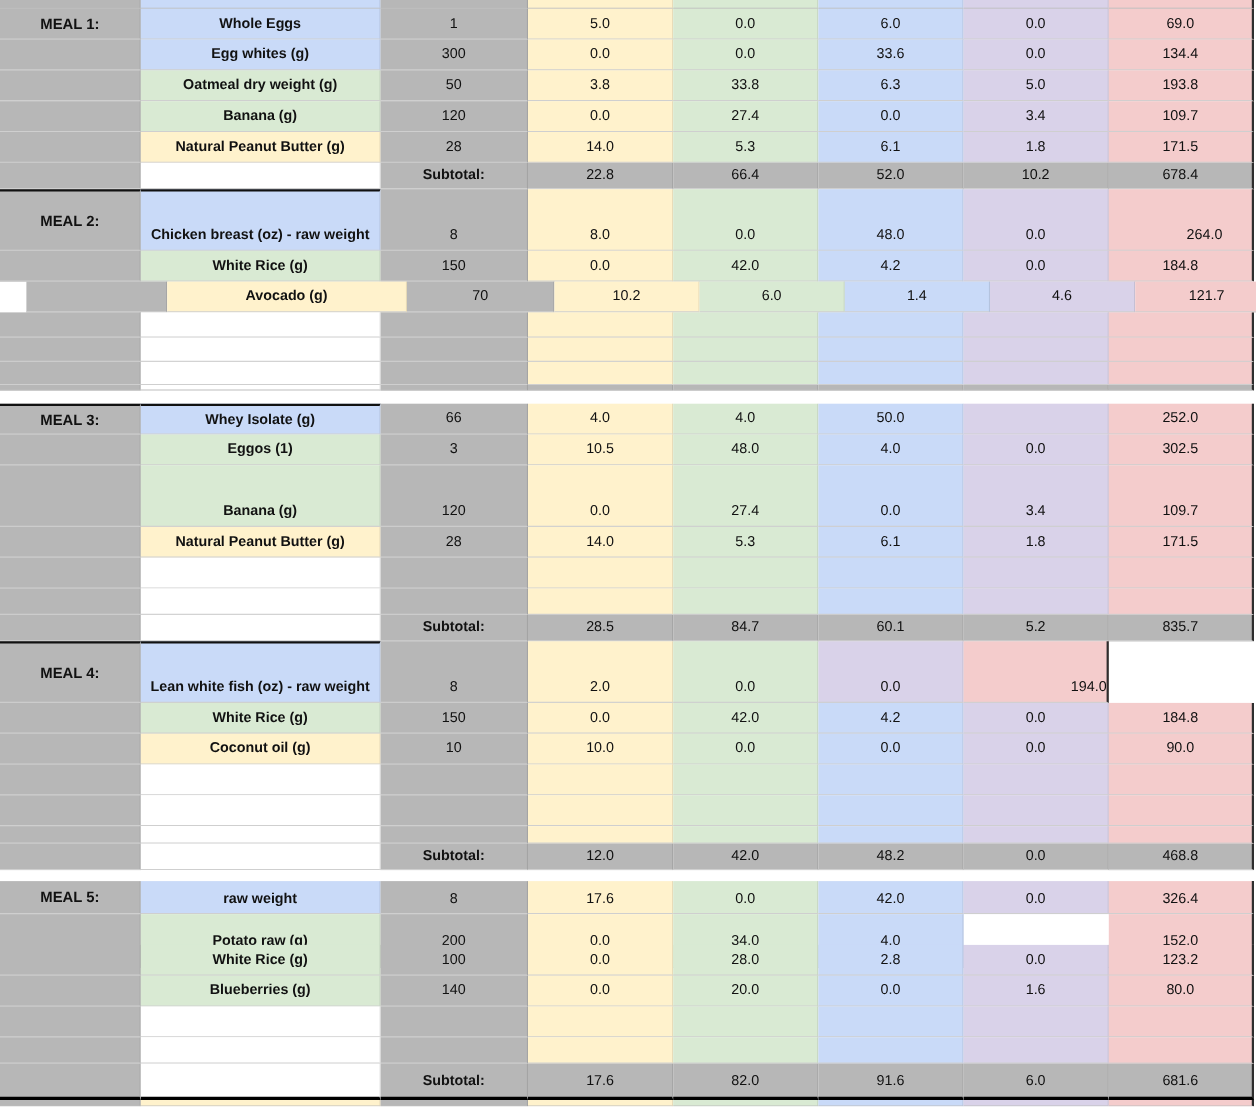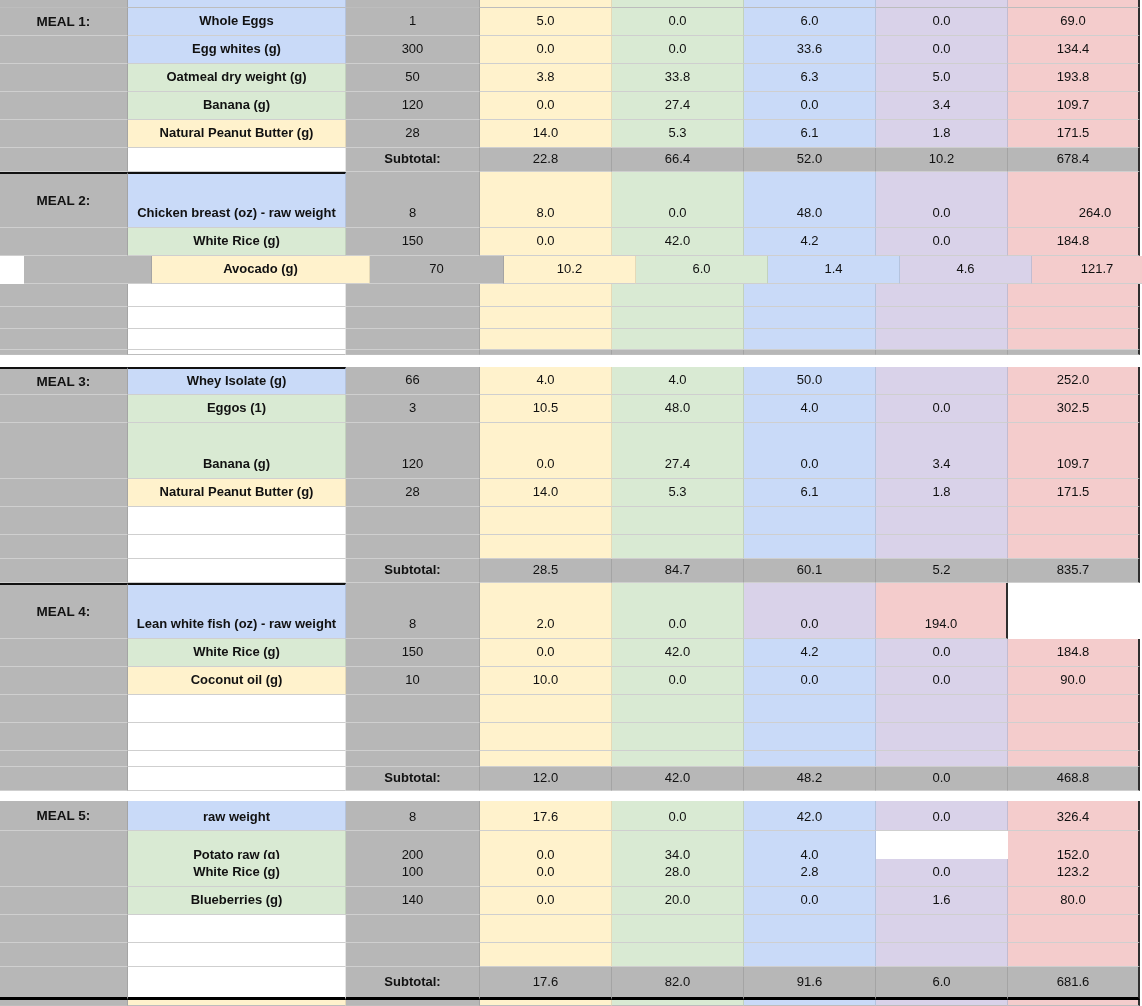--- a/index.html
+++ b/index.html
@@ -464,21 +464,21 @@
           </div>
           <div class="cell" style="background: rgb(255, 242, 204);">
             <span class="val-text">2.0</span>
           </div>
           <div class="cell" style="background: rgb(217, 234, 211);">
             <span class="val-text">0.0</span>
           </div>
           <div class="cell" style="background: rgb(217, 210, 233);">
             <span class="val-text">0.0</span>
           </div>
-          <div class="cell" style="background: rgb(244, 204, 204);">
+          <div class="cell" style="background: rgb(244, 204, 204); justify-content: flex-end;">
             <span class="val-text">194.0</span>
           </div>
         </div>
         <div class="row item" style="height: 28px;">
           <div class="cell meal" style="background: rgb(183, 183, 183);"></div>
           <div class="cell item" style="background: rgb(217, 234, 211);">
             <span class="item-name">White Rice  (g)</span>
           </div>
           <div class="cell" style="background: rgb(183, 183, 183);">
             <span class="qty-text">150</span>

